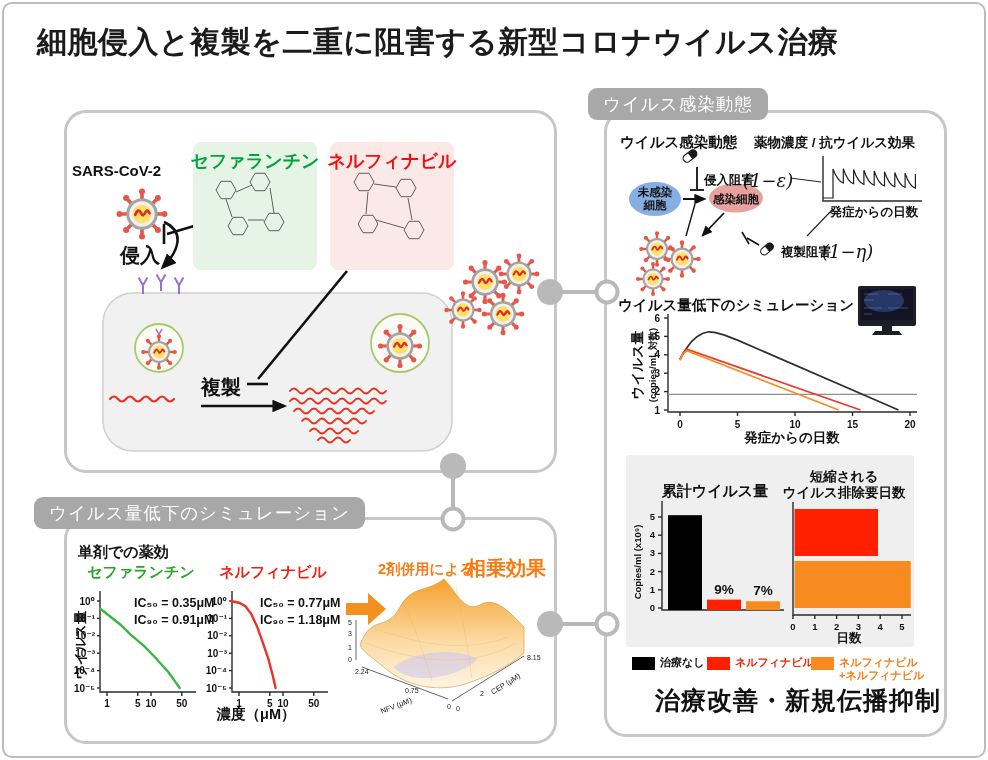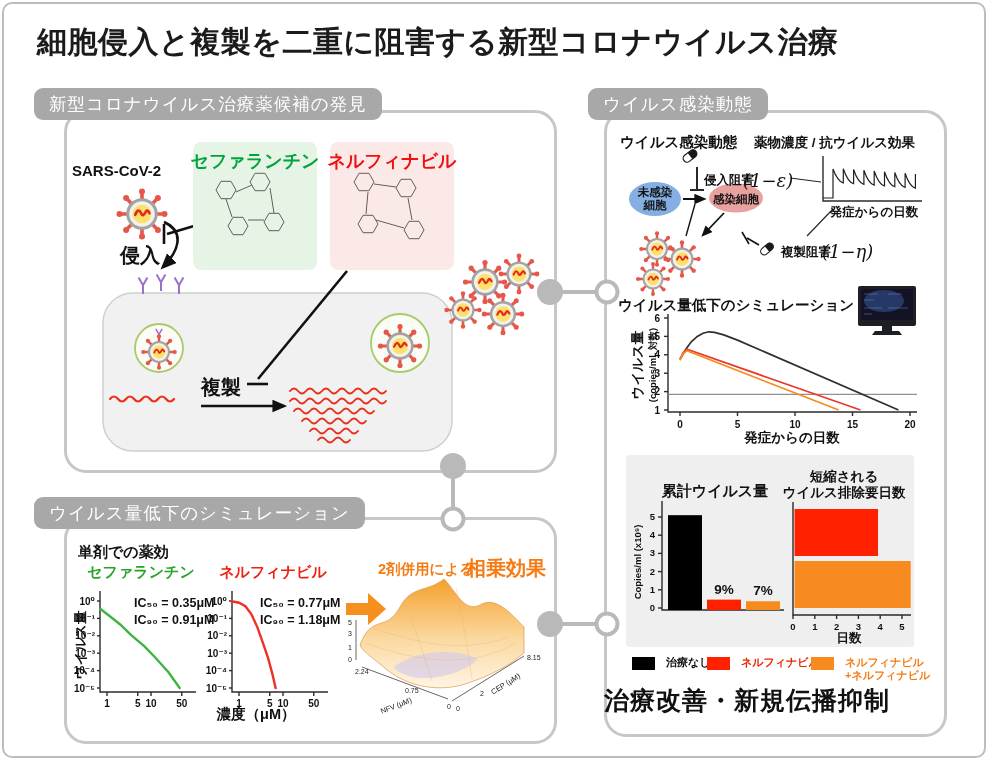--- a/index.html
+++ b/index.html
@@ -35,24 +35,24 @@
   .combo1{font-size:14.5px;font-weight:bold;fill:#f57c14}
   .combo2{font-size:20px;font-weight:bold;fill:#f57c14}
   .stiny{font-size:7px;fill:#222}
   .slab{font-size:7.5px;fill:#222;text-anchor:middle}
   .eq{font-family:"DejaVu Serif","Liberation Serif",serif;font-style:italic;font-size:18px}
   .b12{font-size:12.5px;font-weight:bold}
   .b11{font-size:11.5px;font-weight:bold;text-anchor:middle}
   .axl{stroke:#2b2b2b;stroke-width:1.4;fill:none}
   .sax{stroke:#555;stroke-width:0.9;fill:none}
   .struct{stroke:#454545;stroke-width:1;fill:none;opacity:.85}
-  .legend-item{position:absolute;display:flex;align-items:flex-start;gap:11px;z-index:3}
+  .legend-item{position:absolute;display:flex;align-items:flex-start;gap:5px;z-index:3}
   .swatch{display:inline-block;width:23px;height:13px;margin-top:1px}
   .leglbl{font-size:11px;font-weight:bold;line-height:1.15}
-  .msg{position:absolute;left:604px;top:684px;width:337px;text-align:left;font-size:25px;
+  .msg{position:absolute;left:604px;top:684px;width:337px;text-align:right;font-size:25px;
        font-weight:bold;color:#111;letter-spacing:1px;z-index:3}
 </style>
 </head>
 <body>
 
 <div class="stage">
   <div class="frame"></div>
   <h1 class="title">細胞侵入と複製を二重に阻害する新型コロナウイルス治療</h1>
 
   <svg width="0" height="0" style="position:absolute">
@@ -97,21 +97,20 @@
           <stop offset="0.55" stop-color="#fbd9a0"></stop>
           <stop offset="1" stop-color="#fff4e4"></stop>
       </linearGradient>
     </defs>
   </svg>
 
   <div class="panel panelA"></div>
   <div class="panel panelB"></div>
   <div class="panel panelC"></div>
 
-  <div class="tab tabA">新型コロナウイルス治療薬候補の発見</div>
   <div class="tab tabB">ウイルス量低下のシミュレーション</div>
   <div class="tab tabC">ウイルス感染動態</div>
 
   <svg class="psvg" style="left:64px;top:110px" width="487" height="357" viewBox="0 0 487 357">
     <text x="8" y="66" class="b15">SARS-CoV-2</text>
     <use href="#virus" transform="translate(78,104) scale(1.5)"></use>
     <path d="M100,112 C122,122 114,142 99,157" stroke="#111" stroke-width="2.6" fill="none" marker-end="url(#ah)"></path>
     <line x1="130" y1="116" x2="103" y2="124" stroke="#111" stroke-width="2.6"></line>
     <line x1="100" y1="114" x2="100" y2="134" stroke="#111" stroke-width="2.6"></line>
     <text x="56" y="152" class="l20">侵入</text>

